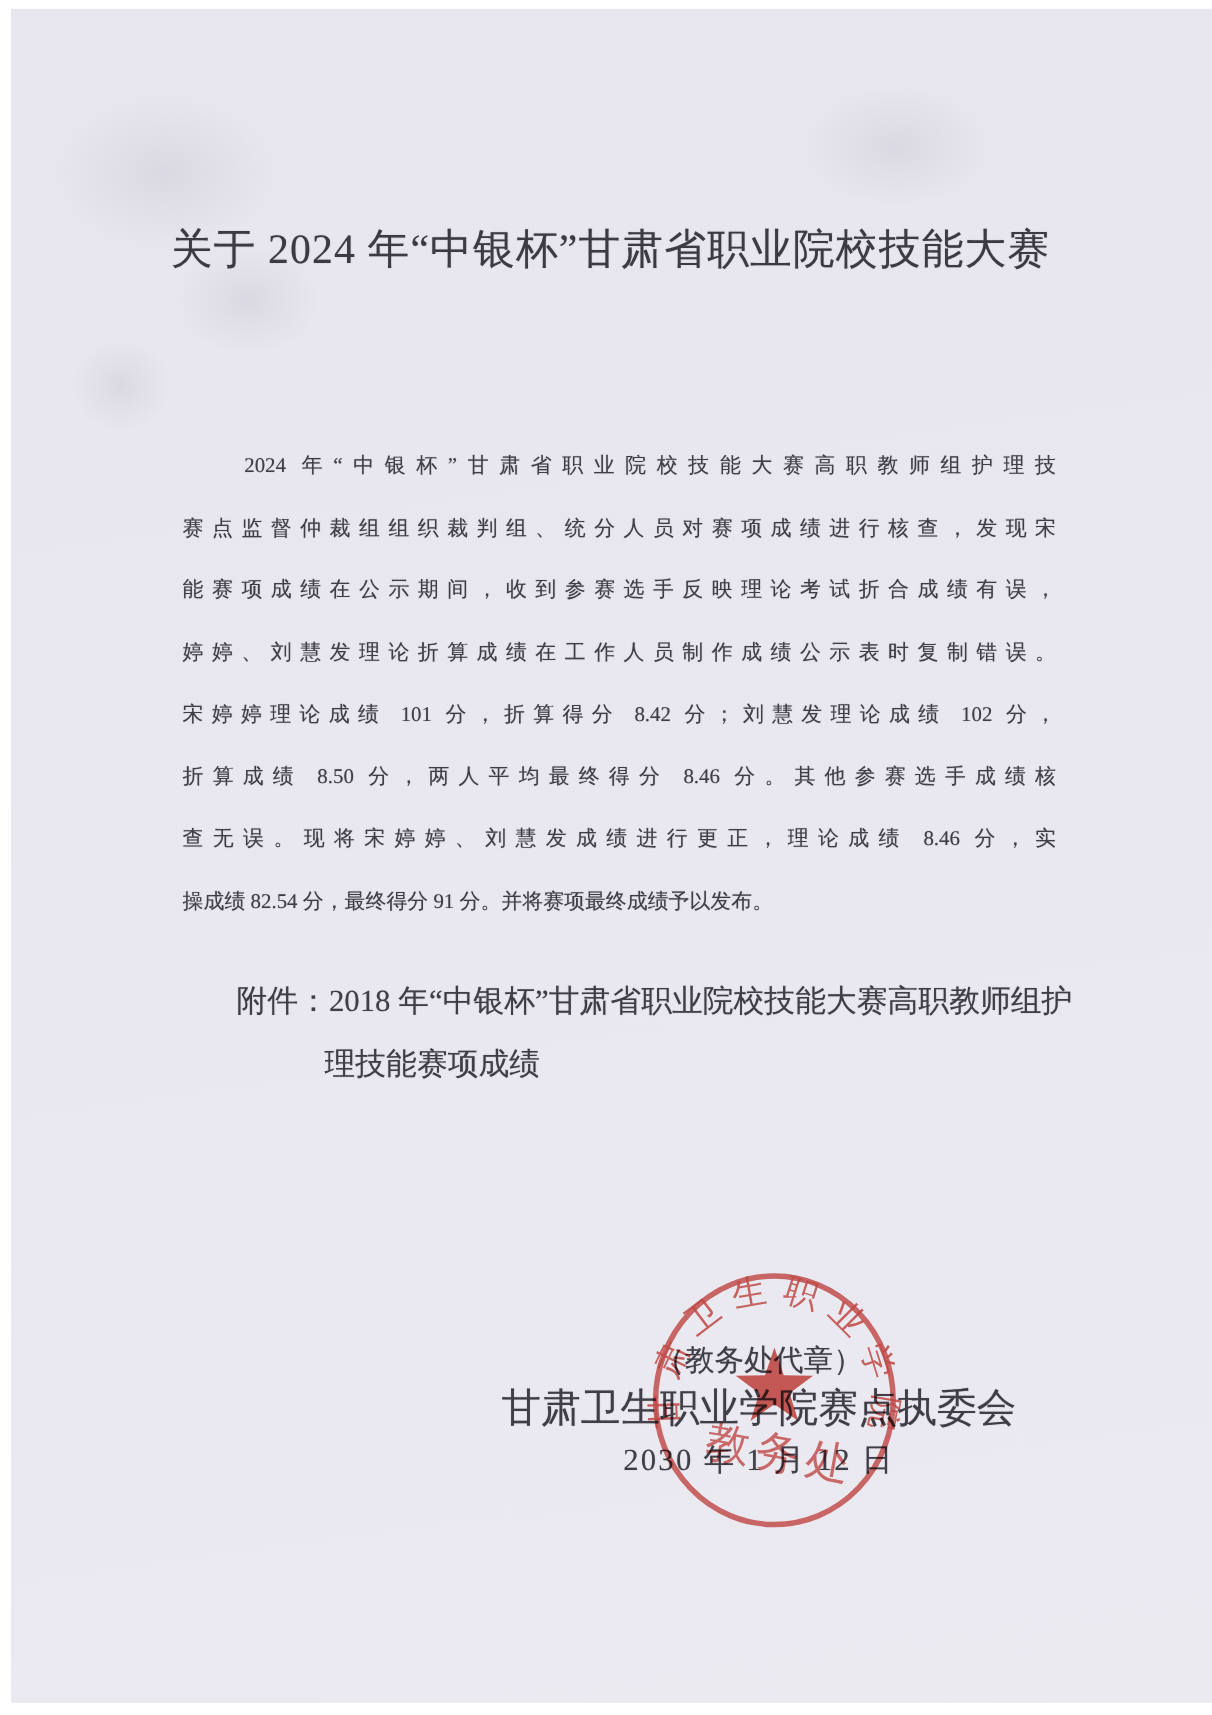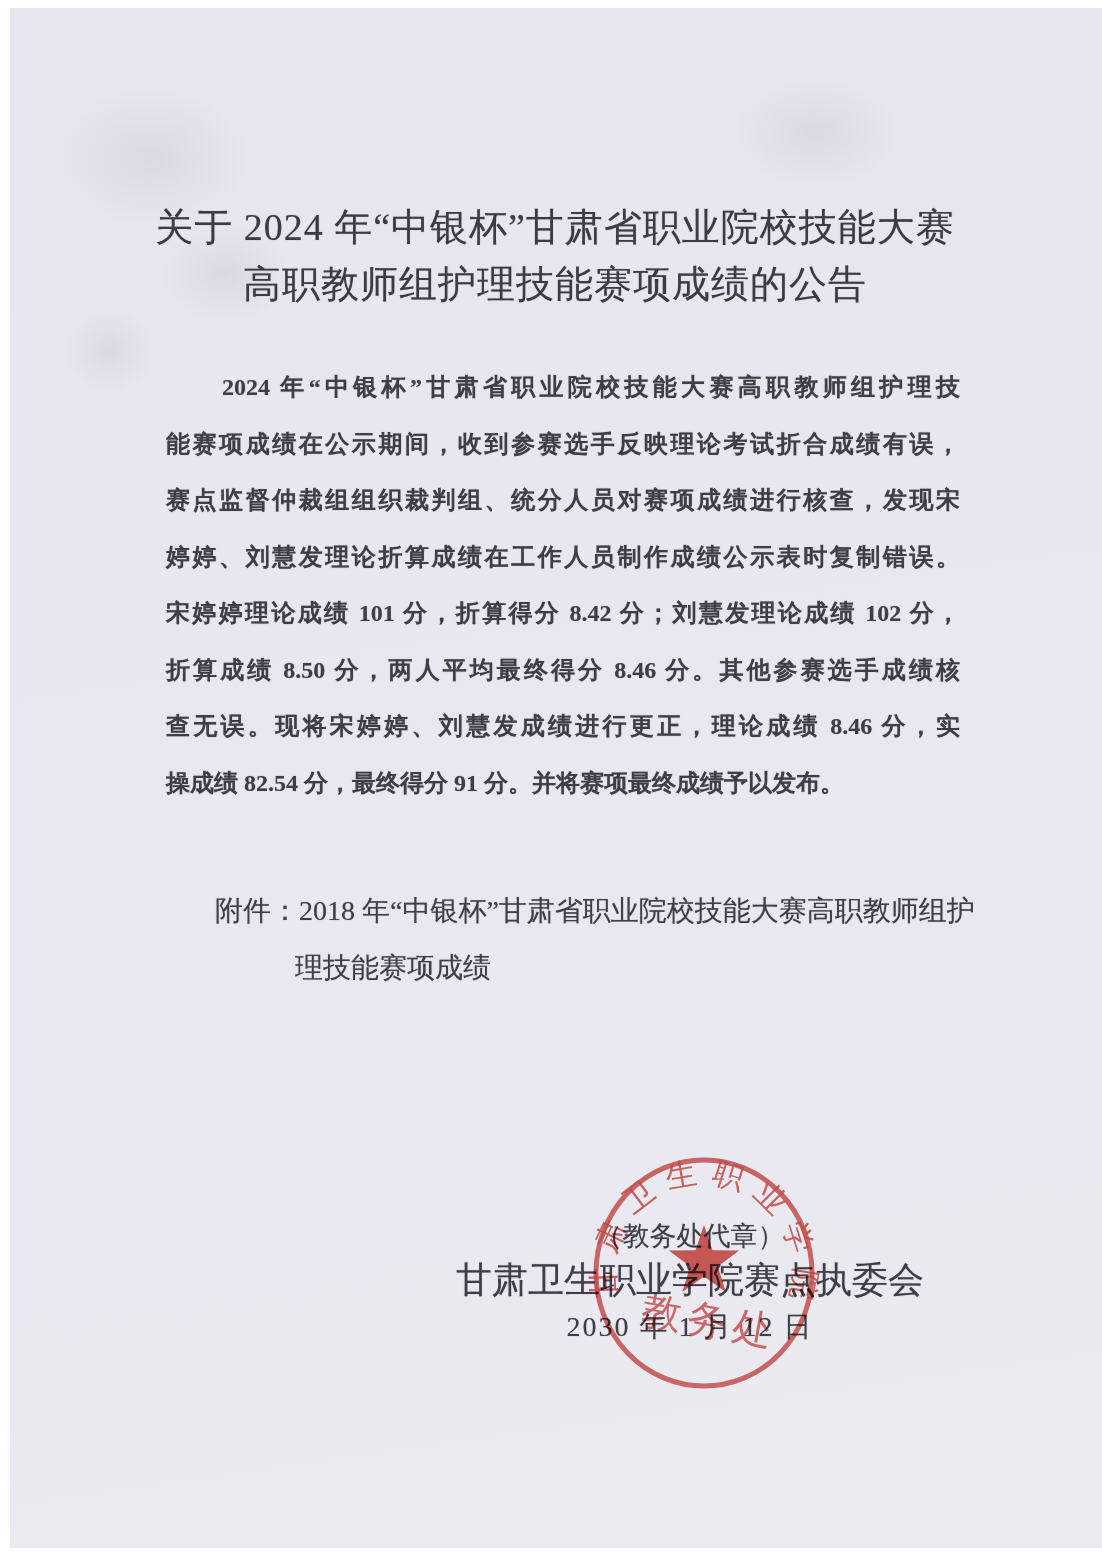--- a/index.html
+++ b/index.html
@@ -20,22 +20,22 @@
   .smudge{
     position:absolute;border-radius:50%;
     background:radial-gradient(closest-side,rgba(150,148,165,.16),rgba(150,148,165,0));
   }
   .title-block{
     position:absolute;left:130px;top:191px;width:830px;
     text-align:center;font-size:38px;line-height:57px;
     letter-spacing:1px;color:#3c3b43;
   }
   .body-block{
-    position:absolute;left:156px;top:351px;width:794px;
-    font-size:24px;line-height:56.5px;color:#3f3e46;font-weight:bold;
+    position:absolute;left:156px;top:388px;width:794px;
+    font-size:19px;line-height:56.5px;color:#3f3e46;
   }
   .body-line{ text-align:justify; text-align-last:justify; }
   .body-line.first{ text-indent:56px; }
   .body-line.last{ text-align-last:left; }
   .attach-line{
     position:absolute;font-size:28px;line-height:34px;color:#3f3e46;
     white-space:nowrap;
   }
   .attach-1{ left:205px; top:886px; }
   .attach-2{ left:285px; top:943px; }
@@ -56,27 +56,26 @@
 
 <div class="paper">
 
   <div class="smudge" style="left:40px;top:80px;width:200px;height:140px;"></div>
   <div class="smudge" style="left:150px;top:215px;width:130px;height:100px;"></div>
   <div class="smudge" style="left:55px;top:300px;width:90px;height:85px;"></div>
   <div class="smudge" style="left:720px;top:70px;width:170px;height:110px;"></div>
 
   <div class="title-block soft">
     <div>关于 2024 年“中银杯”甘肃省职业院校技能大赛</div>
-    <div>高职教师组护理技能赛项成绩的公告</div>
   </div>
 
   <div class="body-block soft">
     <div class="body-line first">2024 年“中银杯”甘肃省职业院校技能大赛高职教师组护理技</div>
+    <div class="body-line">赛点监督仲裁组组织裁判组、统分人员对赛项成绩进行核查，发现宋</div>
     <div class="body-line">能赛项成绩在公示期间，收到参赛选手反映理论考试折合成绩有误，</div>
-    <div class="body-line">赛点监督仲裁组组织裁判组、统分人员对赛项成绩进行核查，发现宋</div>
     <div class="body-line">婷婷、刘慧发理论折算成绩在工作人员制作成绩公示表时复制错误。</div>
     <div class="body-line">宋婷婷理论成绩 101 分，折算得分 8.42 分；刘慧发理论成绩 102 分，</div>
     <div class="body-line">折算成绩 8.50 分，两人平均最终得分 8.46 分。其他参赛选手成绩核</div>
     <div class="body-line">查无误。现将宋婷婷、刘慧发成绩进行更正，理论成绩 8.46 分，实</div>
     <div class="body-line last">操成绩 82.54 分，最终得分 91 分。并将赛项最终成绩予以发布。</div>
   </div>
 
   <div class="attach-line attach-1 soft">附件：2018 年“中银杯”甘肃省职业院校技能大赛高职教师组护</div>
   <div class="attach-line attach-2 soft">理技能赛项成绩</div>
 

